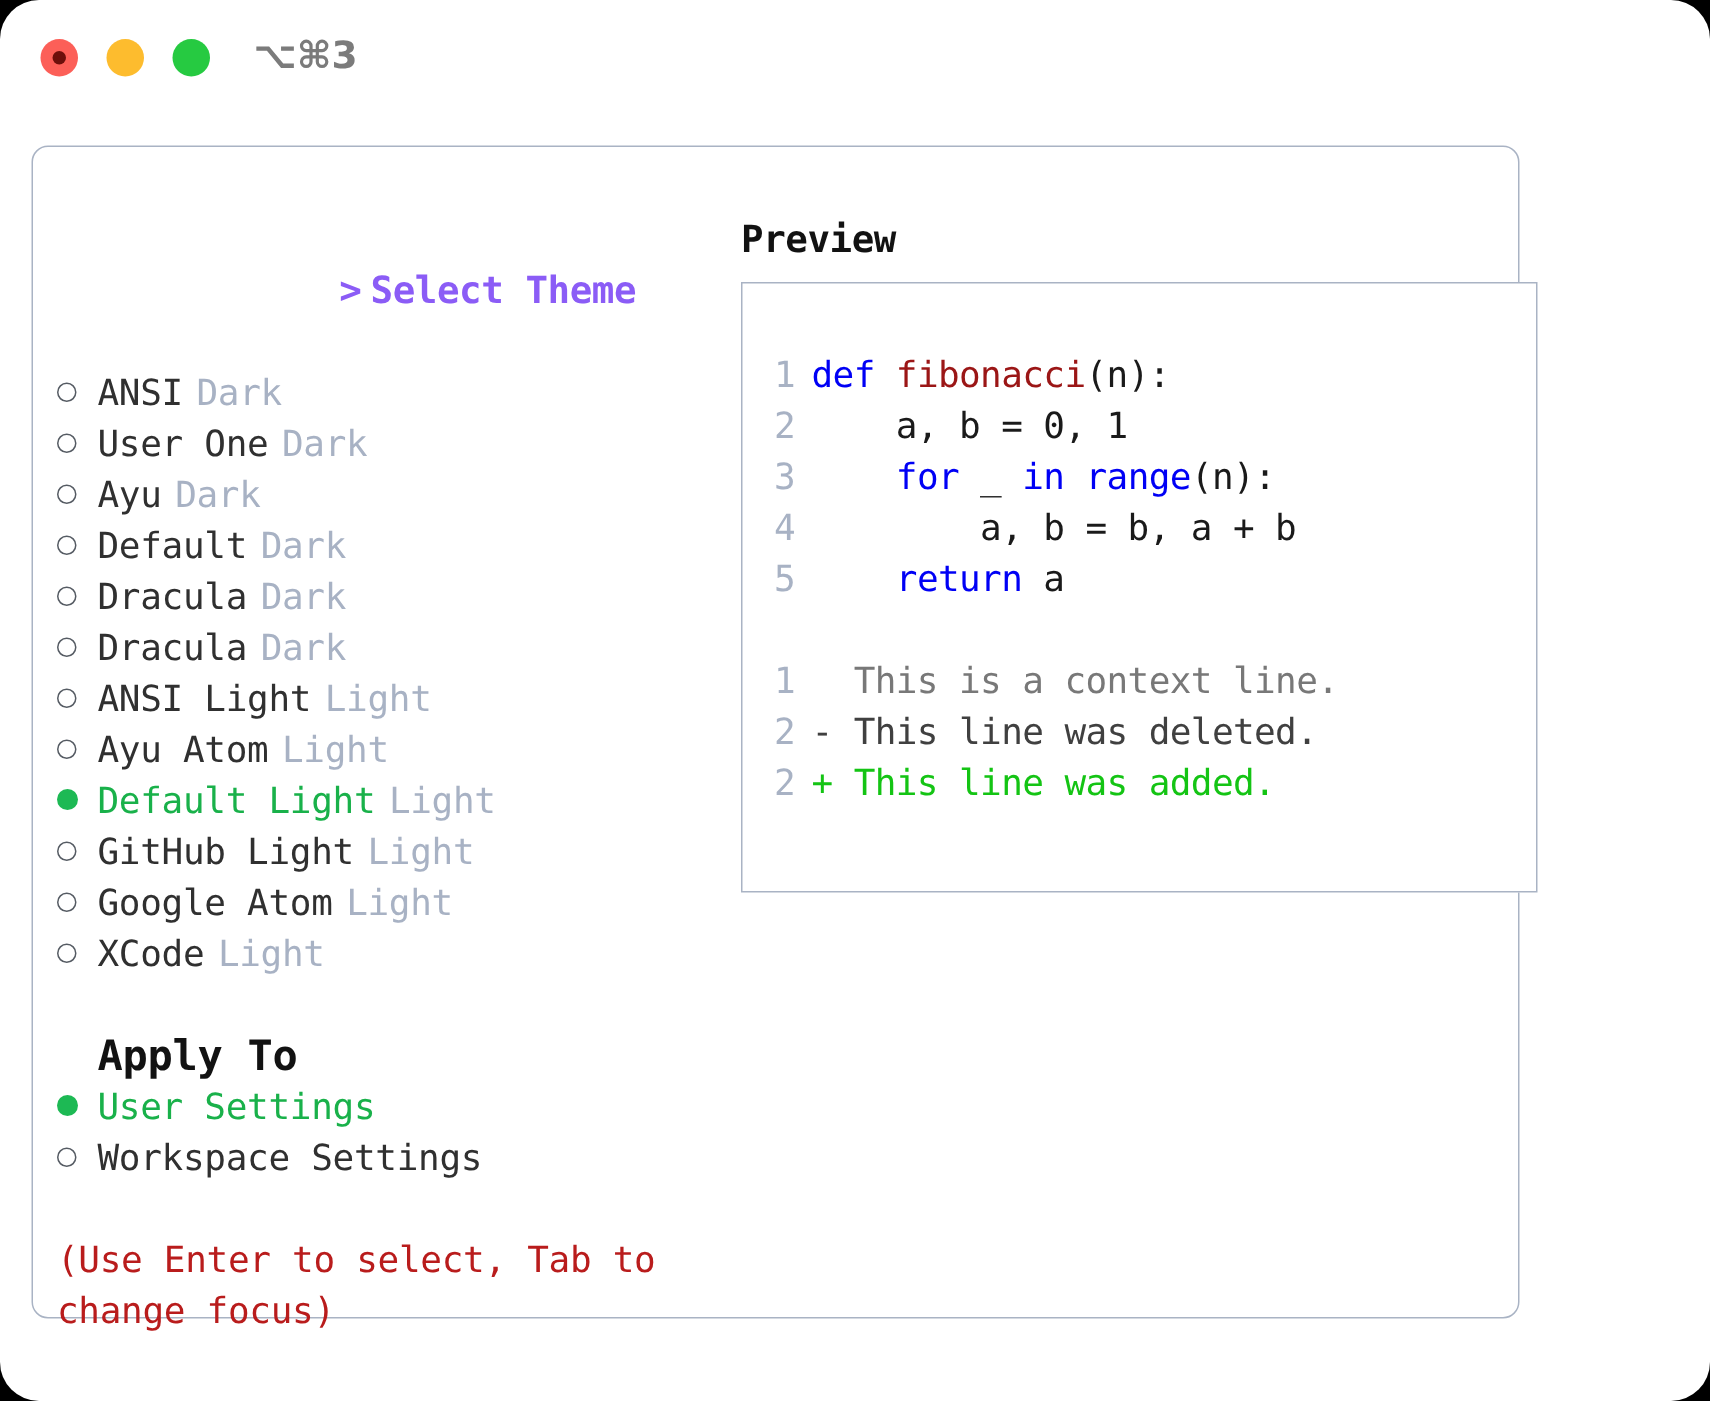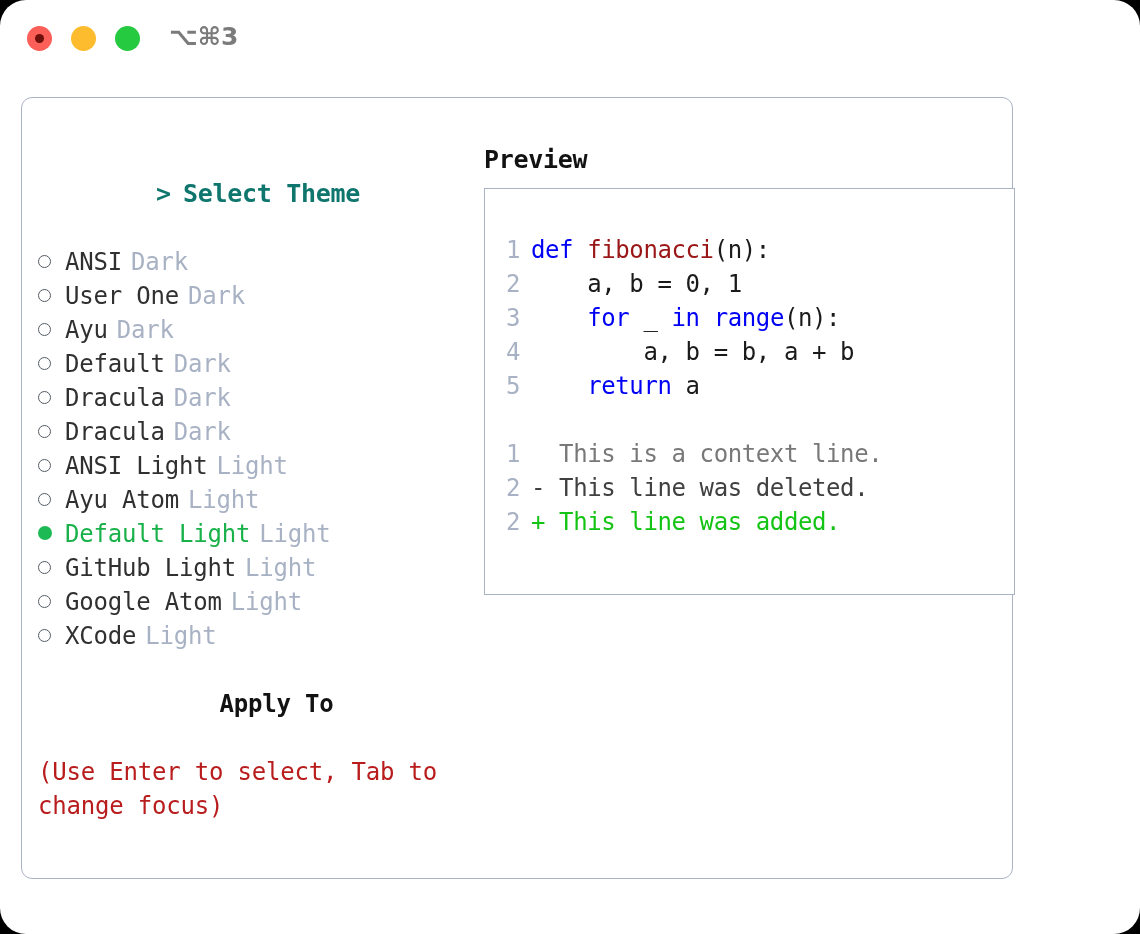--- a/index.html
+++ b/index.html
@@ -86,24 +86,25 @@
   .left-col {
     position: absolute;
     left: 16px;
     top: 45px;
     width: 450px;
   }
 
   .header-row {
     font-size: 25px;
     font-weight: bold;
-    color: #0f766e;
+    color: #8b5cf6;
     line-height: 34px;
     white-space: pre;
     letter-spacing: -0.3px;
+    text-align: center;
   }
   .header-row .caret {
     display: inline-block;
     width: 27px;
   }
 
   .opt {
     font-size: 24px;
     line-height: 34px;
     color: #3a3a3a;
@@ -140,43 +141,42 @@
   .opt.selected .label { color: #19b14a; }
   .opt .label { color: #303030; }
   .opt .tag {
     color: #a8b2c4;
     margin-left: 9px;
   }
 
   .spacer-row { height: 34px; }
 
   .section-title {
-    font-size: 24px;
+    font-size: 28px;
     font-weight: bold;
     color: #121212;
     line-height: 34px;
     white-space: pre;
     padding-left: 27px;
     letter-spacing: -0.2px;
-    text-align: center;
   }
 
   .hint {
     margin-top: 34px;
     font-size: 24px;
     line-height: 34px;
     color: #b91c1c;
     width: 400px;
     letter-spacing: -0.2px;
   }
 
   
   .right-col {
     position: absolute;
-    left: 462px;
+    left: 472px;
     top: 45px;
     width: 500px;
   }
   .preview-title {
     font-size: 25px;
     font-weight: bold;
     color: #121212;
     line-height: 34px;
     letter-spacing: -0.3px;
   }
@@ -247,20 +247,24 @@
           <div class="opt selected"><span class="marker"><span class="dot"></span></span><span class="label">Default Light</span><span class="tag">Light</span></div>
           <div class="opt"><span class="marker"><span class="ring"></span></span><span class="label">GitHub Light</span><span class="tag">Light</span></div>
           <div class="opt"><span class="marker"><span class="ring"></span></span><span class="label">Google Atom</span><span class="tag">Light</span></div>
           <div class="opt"><span class="marker"><span class="ring"></span></span><span class="label">XCode</span><span class="tag">Light</span></div>
         </div>
 
       <div class="spacer-row"></div>
 
       <div class="section-title">Apply To</div>
 
+      <div id="apply-list">
+          <div class="opt selected"><span class="marker"><span class="dot"></span></span><span class="label">User Settings</span></div>
+          <div class="opt"><span class="marker"><span class="ring"></span></span><span class="label">Workspace Settings</span></div>
+        </div>
 
       <div class="hint">(Use Enter to select, Tab to change focus)</div>
     </div>
 
     <div class="right-col">
       <div class="preview-title">Preview</div>
       <div class="preview-box">
         <div class="code" id="code-area"><div><span class="ln">1</span><span class="kw">def </span><span class="fn">fibonacci</span><span class="plain">(n):</span></div><div><span class="ln">2</span><span class="plain">    a, b = 0, 1</span></div><div><span class="ln">3</span><span class="plain">    </span><span class="kw">for</span><span class="plain"> _ </span><span class="kw">in</span><span class="plain"> </span><span class="kw">range</span><span class="plain">(n):</span></div><div><span class="ln">4</span><span class="plain">        a, b = b, a + b</span></div><div><span class="ln">5</span><span class="plain">    </span><span class="kw">return</span><span class="plain"> a</span></div><div class="blank-line"></div><div><span class="ln">1</span><span class="ctx">  This is a context line.</span></div><div><span class="ln">2</span><span class="del">- This line was deleted.</span></div><div><span class="ln">2</span><span class="add">+ This line was added.</span></div></div>
       </div>
     </div>

